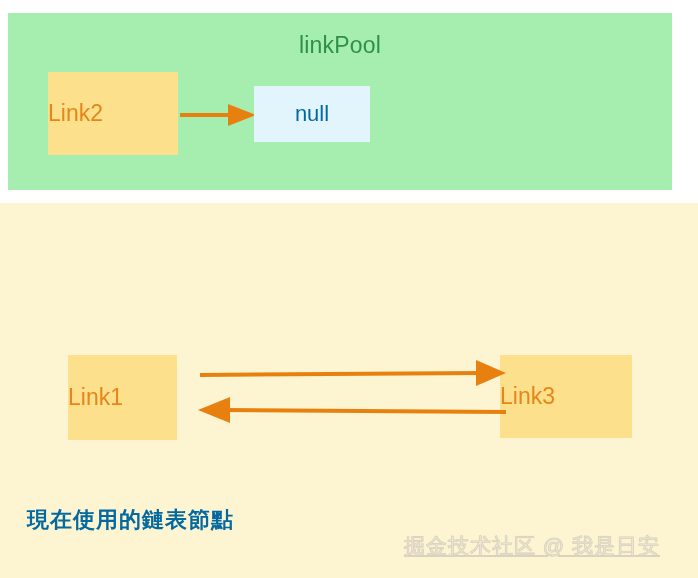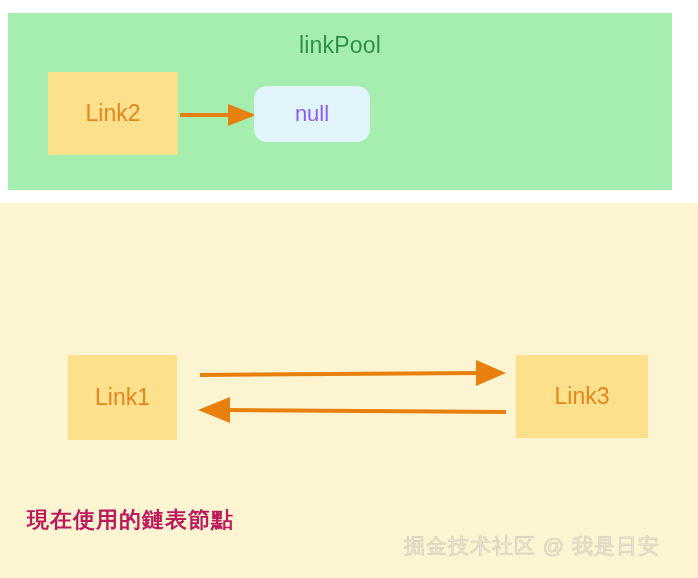--- a/index.html
+++ b/index.html
@@ -46,65 +46,65 @@
     color: #2f9145;
     letter-spacing: 0.2px;
     white-space: nowrap;
   }
   .active-caption {
     position: absolute;
     left: 27px;
     top: 505px;
     font-size: 22px;
     font-weight: bold;
-    color: #be185d;
+    color: #0369a1;
     letter-spacing: 1px;
     white-space: nowrap;
   }
   .watermark {
     position: absolute;
     left: 404px;
     top: 532px;
     font-size: 21px;
     color: #efe7cf;
     letter-spacing: 1px;
     white-space: nowrap;
     -webkit-text-stroke: 0.6px #d9d2c0;
     text-shadow: 0 0 1px #cfc8b6;
+    text-decoration: underline;
   }
 
   
   .node-box {
     position: absolute;
     background: #fce08c;
     display: flex;
     align-items: center;
-    justify-content: center;
+    justify-content: flex-start;
     color: #e6861a;
     font-size: 23px;
     box-sizing: border-box;
   }
   .node-link2 { left: 48px;  top: 72px;  width: 130px; height: 83px; }
   .node-link1 { left: 68px;  top: 355px; width: 109px; height: 85px; }
-  .node-link3 { left: 500px; top: 355px; width: 132px; height: 83px; margin-left: 16px; }
+  .node-link3 { left: 500px; top: 355px; width: 132px; height: 83px; }
 
   .null-box {
     position: absolute;
     left: 254px;
     top: 86px;
     width: 116px;
     height: 56px;
     background: #e2f5fd;
     display: flex;
     align-items: center;
     justify-content: center;
-    color: #8b5cf6;
+    color: #0369a1;
     font-size: 22px;
     box-sizing: border-box;
-    border-radius: 13px;
   }
 
   
   .arrow-svg {
     position: absolute;
     pointer-events: none;
     overflow: visible;
   }
   .arrow-pool   { left: 178px; top: 98px;  width: 80px;  height: 34px; }
   .arrow-fwd    { left: 198px; top: 358px; width: 310px; height: 34px; }

